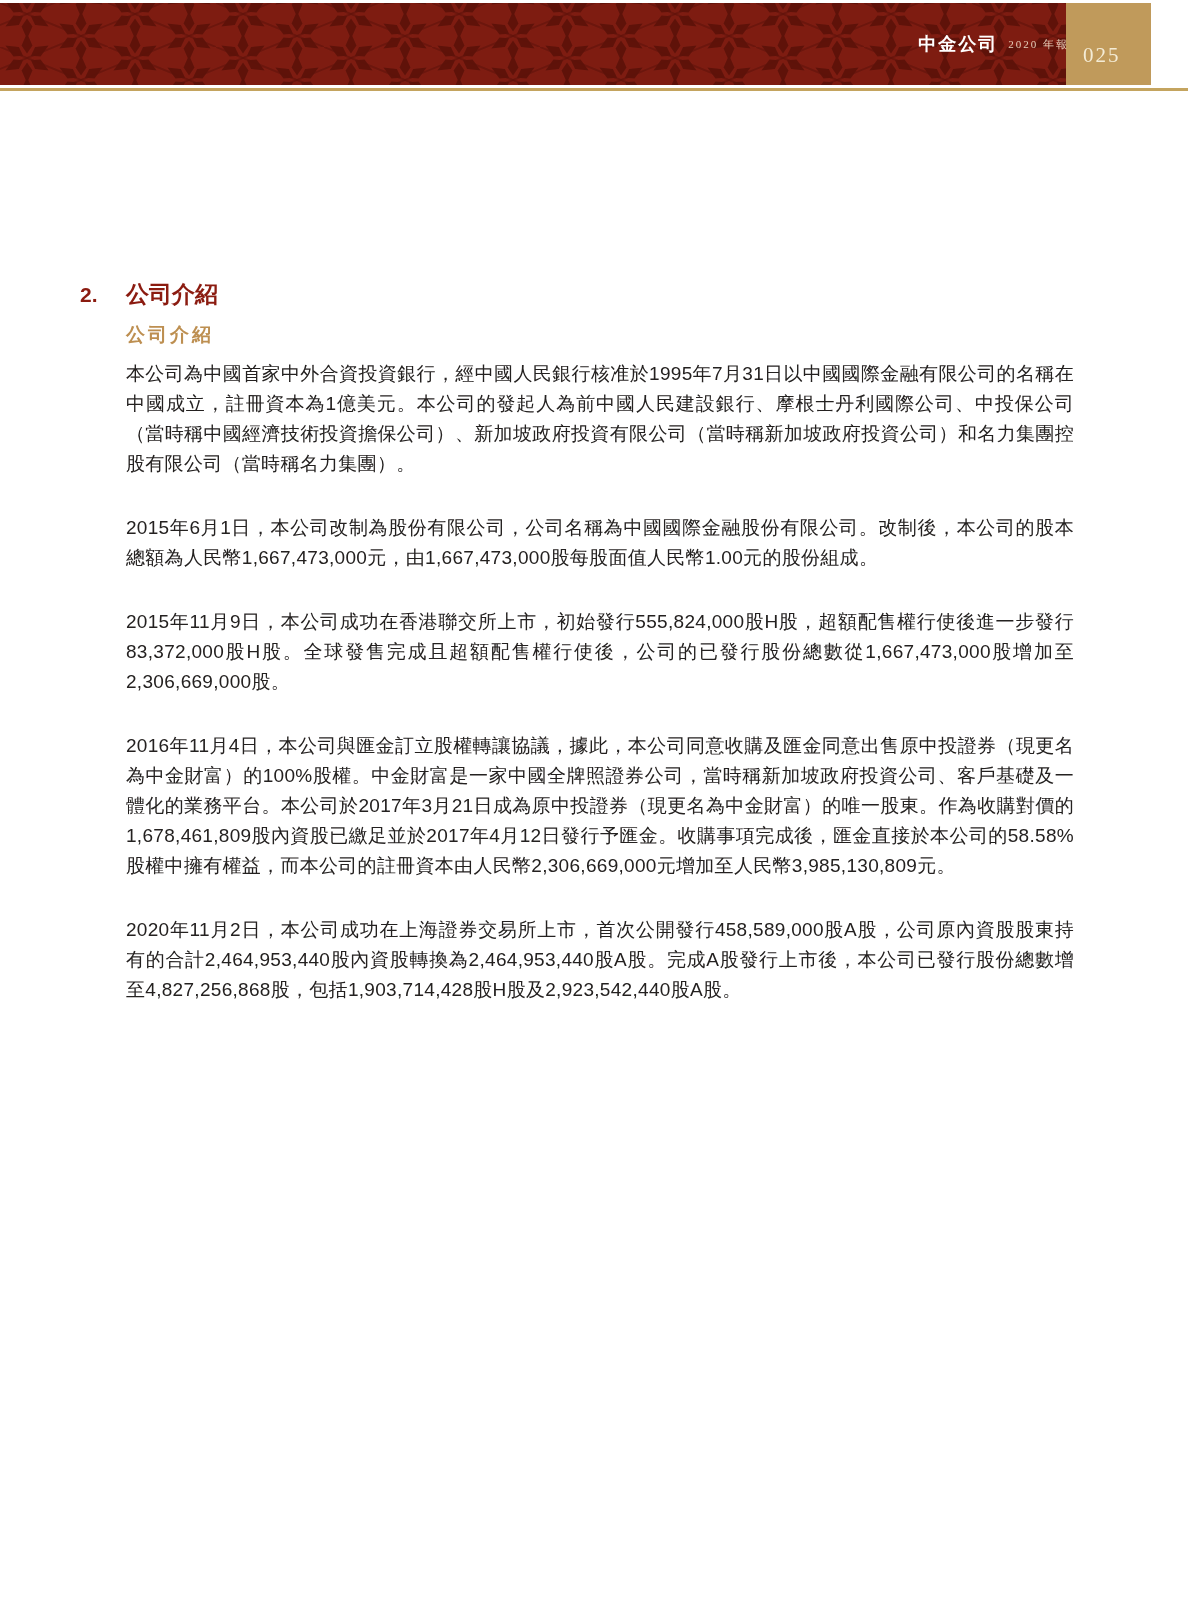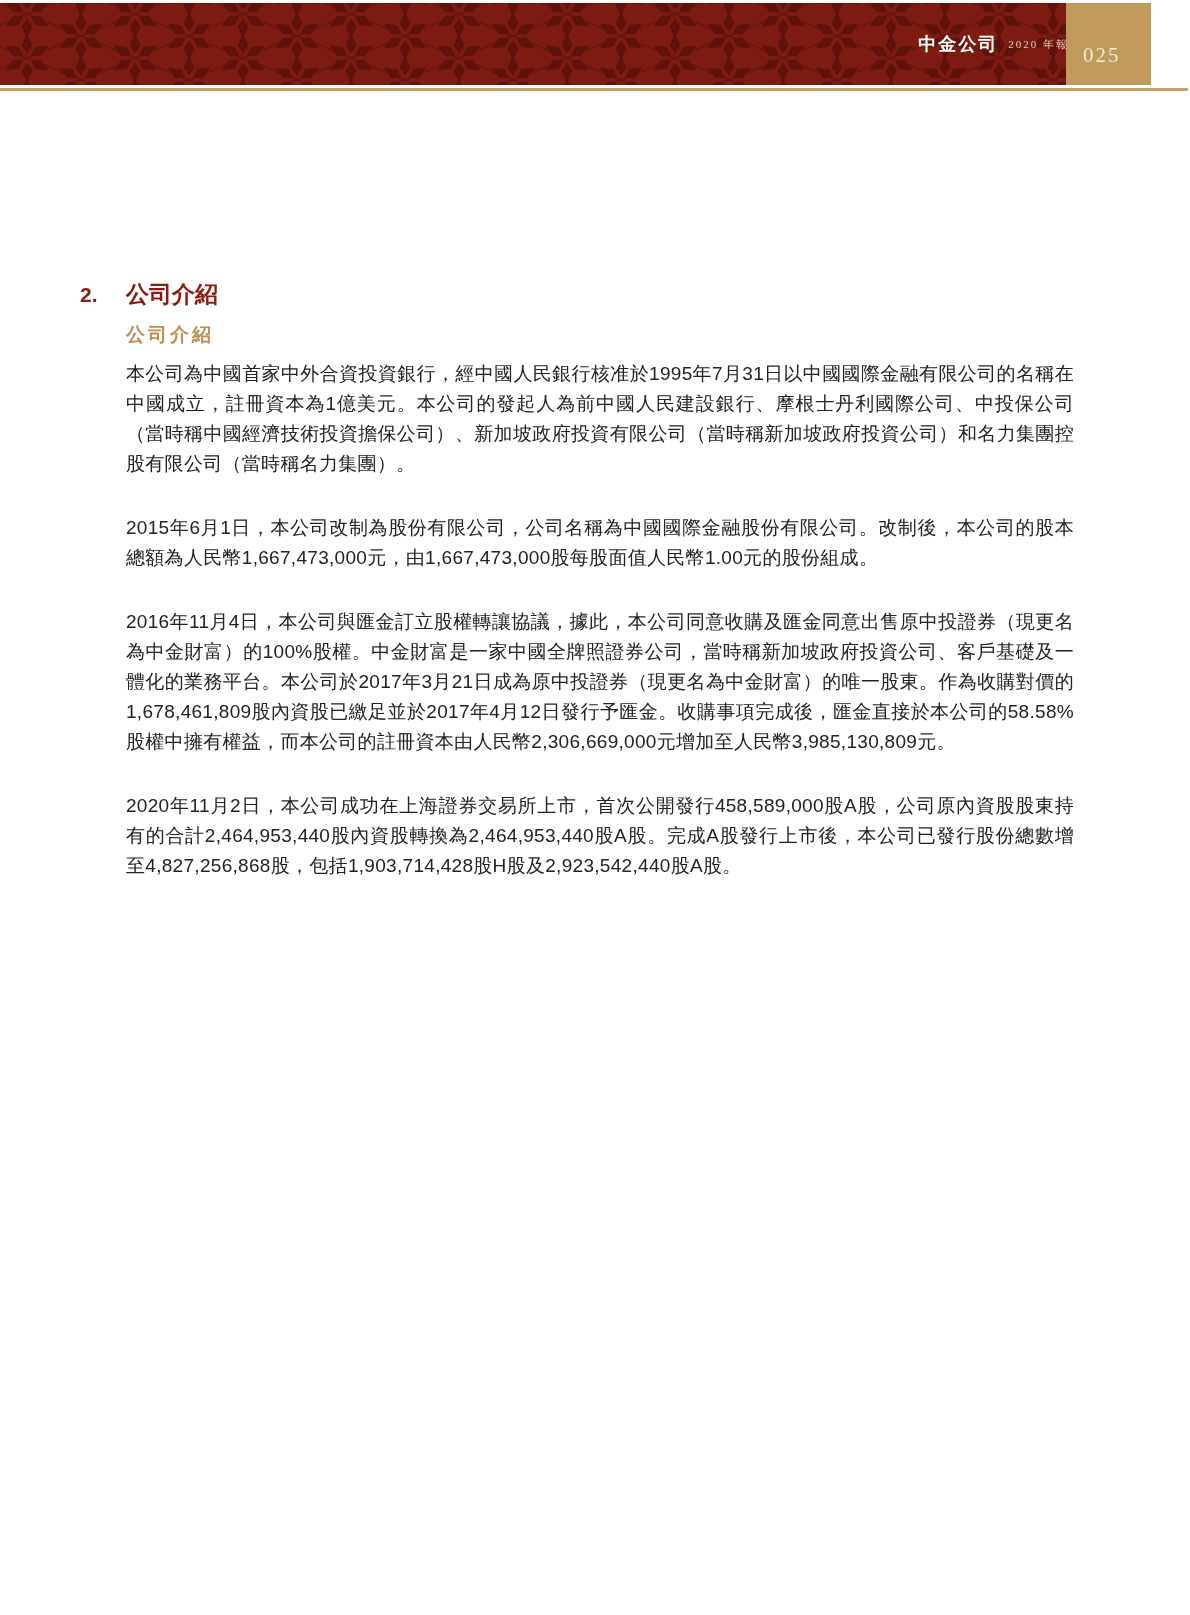--- a/index.html
+++ b/index.html
@@ -158,18 +158,19 @@
     <div class="section-heading">
       <span class="section-number">2.</span>
       <span>公司介紹</span>
     </div>
 
     <h2 class="subsection-heading">公司介紹</h2>
 
     <div class="paragraphs">
       <p>本公司為中國首家中外合資投資銀行，經中國人民銀行核准於1995年7月31日以中國國際金融有限公司的名稱在中國成立，註冊資本為1億美元。本公司的發起人為前中國人民建設銀行、摩根士丹利國際公司、中投保公司（當時稱中國經濟技術投資擔保公司）、新加坡政府投資有限公司（當時稱新加坡政府投資公司）和名力集團控股有限公司（當時稱名力集團）。</p>
       <p>2015年6月1日，本公司改制為股份有限公司，公司名稱為中國國際金融股份有限公司。改制後，本公司的股本總額為人民幣1,667,473,000元，由1,667,473,000股每股面值人民幣1.00元的股份組成。</p>
+      <p>2015年11月9日，本公司成功在香港聯交所上市，初始發行555,824,000股H股，超額配售權行使後進一步發行83,372,000股H股。全球發售完成且超額配售權行使後，公司的已發行股份總數從1,667,473,000股增加至2,306,669,000股。</p>
       <p>2016年11月4日，本公司與匯金訂立股權轉讓協議，據此，本公司同意收購及匯金同意出售原中投證券（現更名為中金財富）的100%股權。中金財富是一家中國全牌照證券公司，當時稱新加坡政府投資公司、客戶基礎及一體化的業務平台。本公司於2017年3月21日成為原中投證券（現更名為中金財富）的唯一股東。作為收購對價的1,678,461,809股內資股已繳足並於2017年4月12日發行予匯金。收購事項完成後，匯金直接於本公司的58.58%股權中擁有權益，而本公司的註冊資本由人民幣2,306,669,000元增加至人民幣3,985,130,809元。</p>
       <p>2020年11月2日，本公司成功在上海證券交易所上市，首次公開發行458,589,000股A股，公司原內資股股東持有的合計2,464,953,440股內資股轉換為2,464,953,440股A股。完成A股發行上市後，本公司已發行股份總數增至4,827,256,868股，包括1,903,714,428股H股及2,923,542,440股A股。</p>
     </div>
   </main>
 
 </div>
 
 </body></html>

